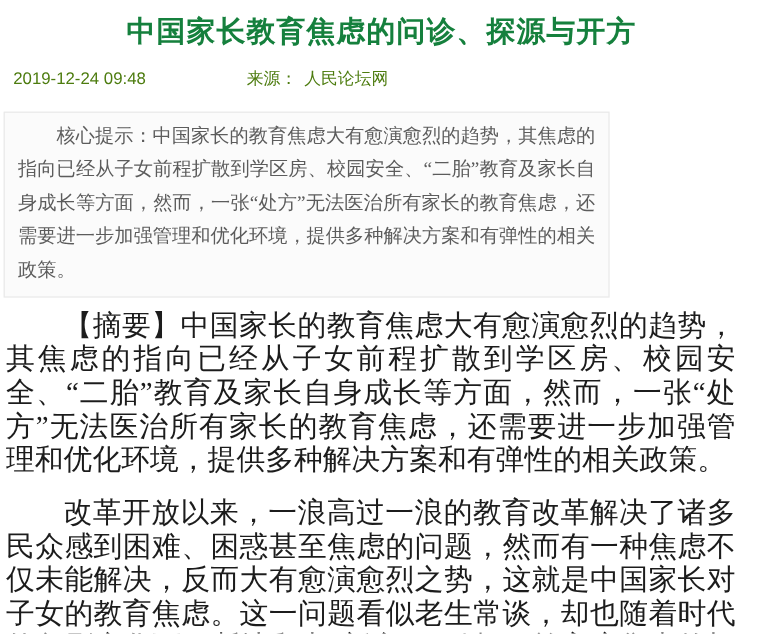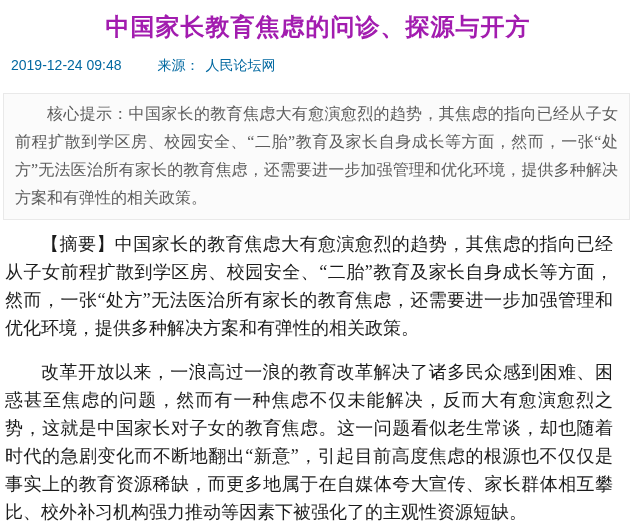--- a/index.html
+++ b/index.html
@@ -18,51 +18,51 @@
     width: 636px;
     box-sizing: border-box;
     padding: 0 3px;
   }
   .article-title {
     margin: 12px 10px 0 10px;
     text-align: center;
     font-size: 24px;
     line-height: 31px;
     font-weight: bold;
-    color: #a21caf;
+    color: #15803d;
     letter-spacing: 1px;
   }
   .article-meta {
     display: flex;
     align-items: center;
     margin: 13px 0 0 8px;
     font-size: 14px;
     line-height: 19px;
-    color: #0369a1;
+    color: #4d7c0f;
     font-family: "Liberation Sans", "DejaVu Sans", sans-serif;
   }
   .article-meta .meta-date { margin-right: 36px; }
-  .article-meta .meta-pair { margin-right: 32px; }
+  .article-meta .meta-pair { margin-right: 32px; margin-left: 48px; }
   .article-meta .meta-label { margin-right: 6px; }
   .core-tip {
     box-sizing: border-box;
     margin: 18px 3px 0 0;
-    width: 627px;
+    width: 505px;
     background: #fbfbfb;
     border: 1px solid #e9e9e9;
     padding: 6px 11px 7px 11px;
     font-size: 16px;
     line-height: 28px;
     color: #5c5c5c;
     text-indent: 2em;
     text-align: justify;
   }
   .para {
     margin: 10px 20px 0 2px;
-    font-size: 18px;
+    font-size: 24px;
     line-height: 28px;
     text-indent: 2em;
     text-align: justify;
     color: #1c1c1c;
   }
   .para.keywords {
     margin-top: 8px;
   }
   .para.body-text {
     margin-top: 16px;

